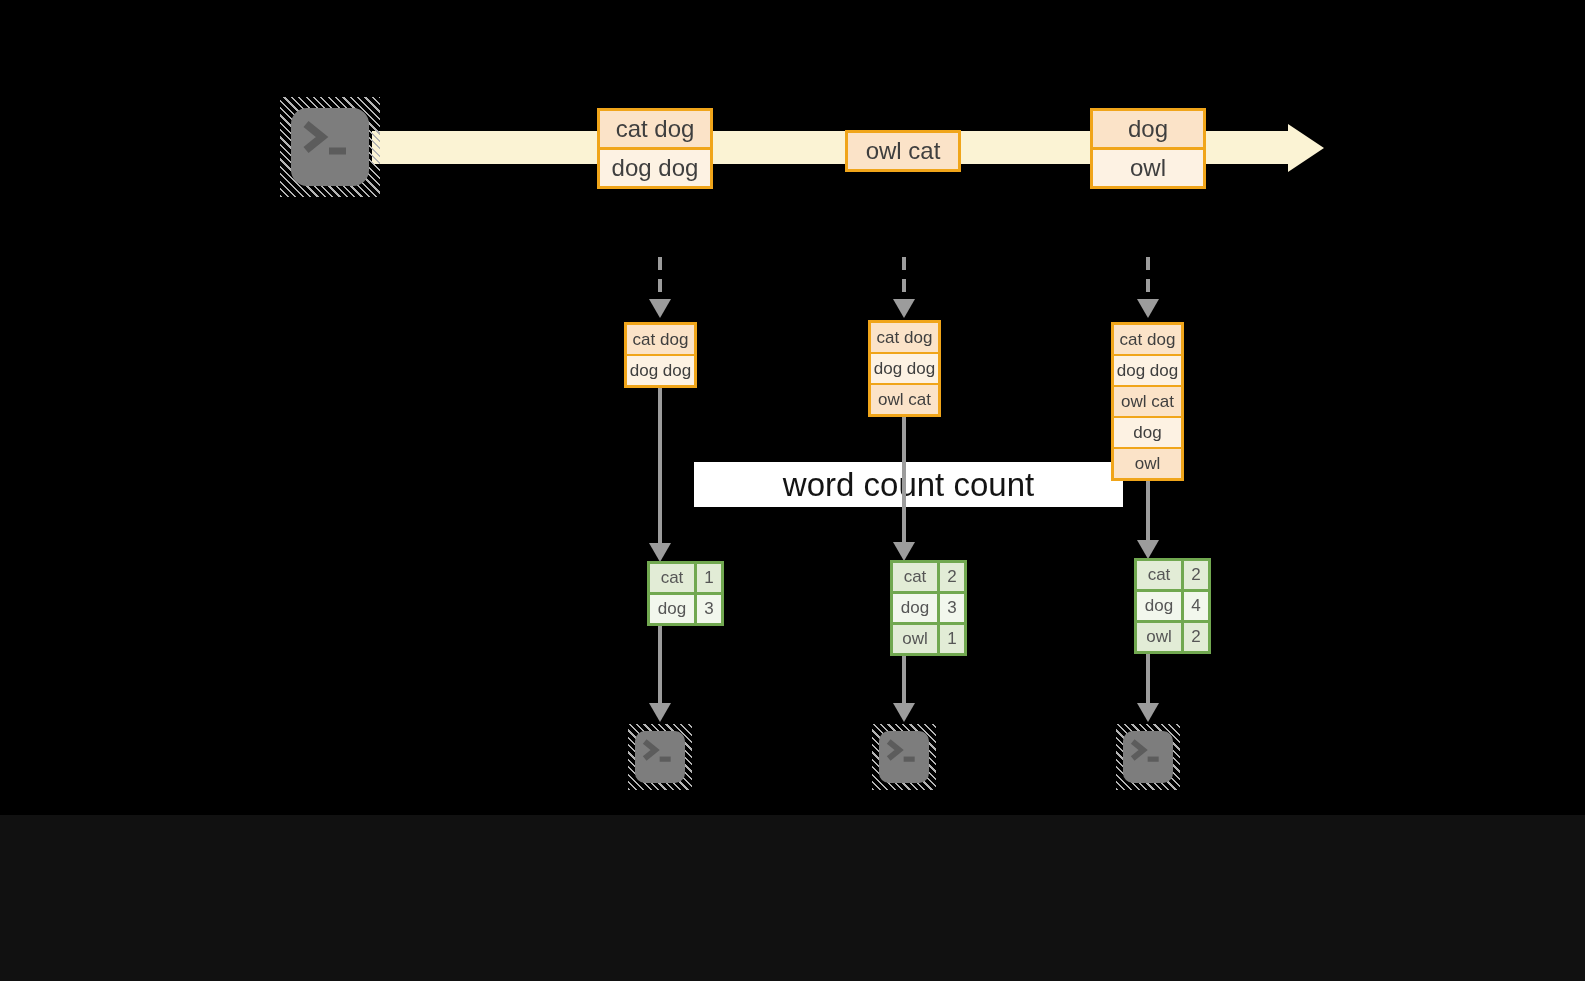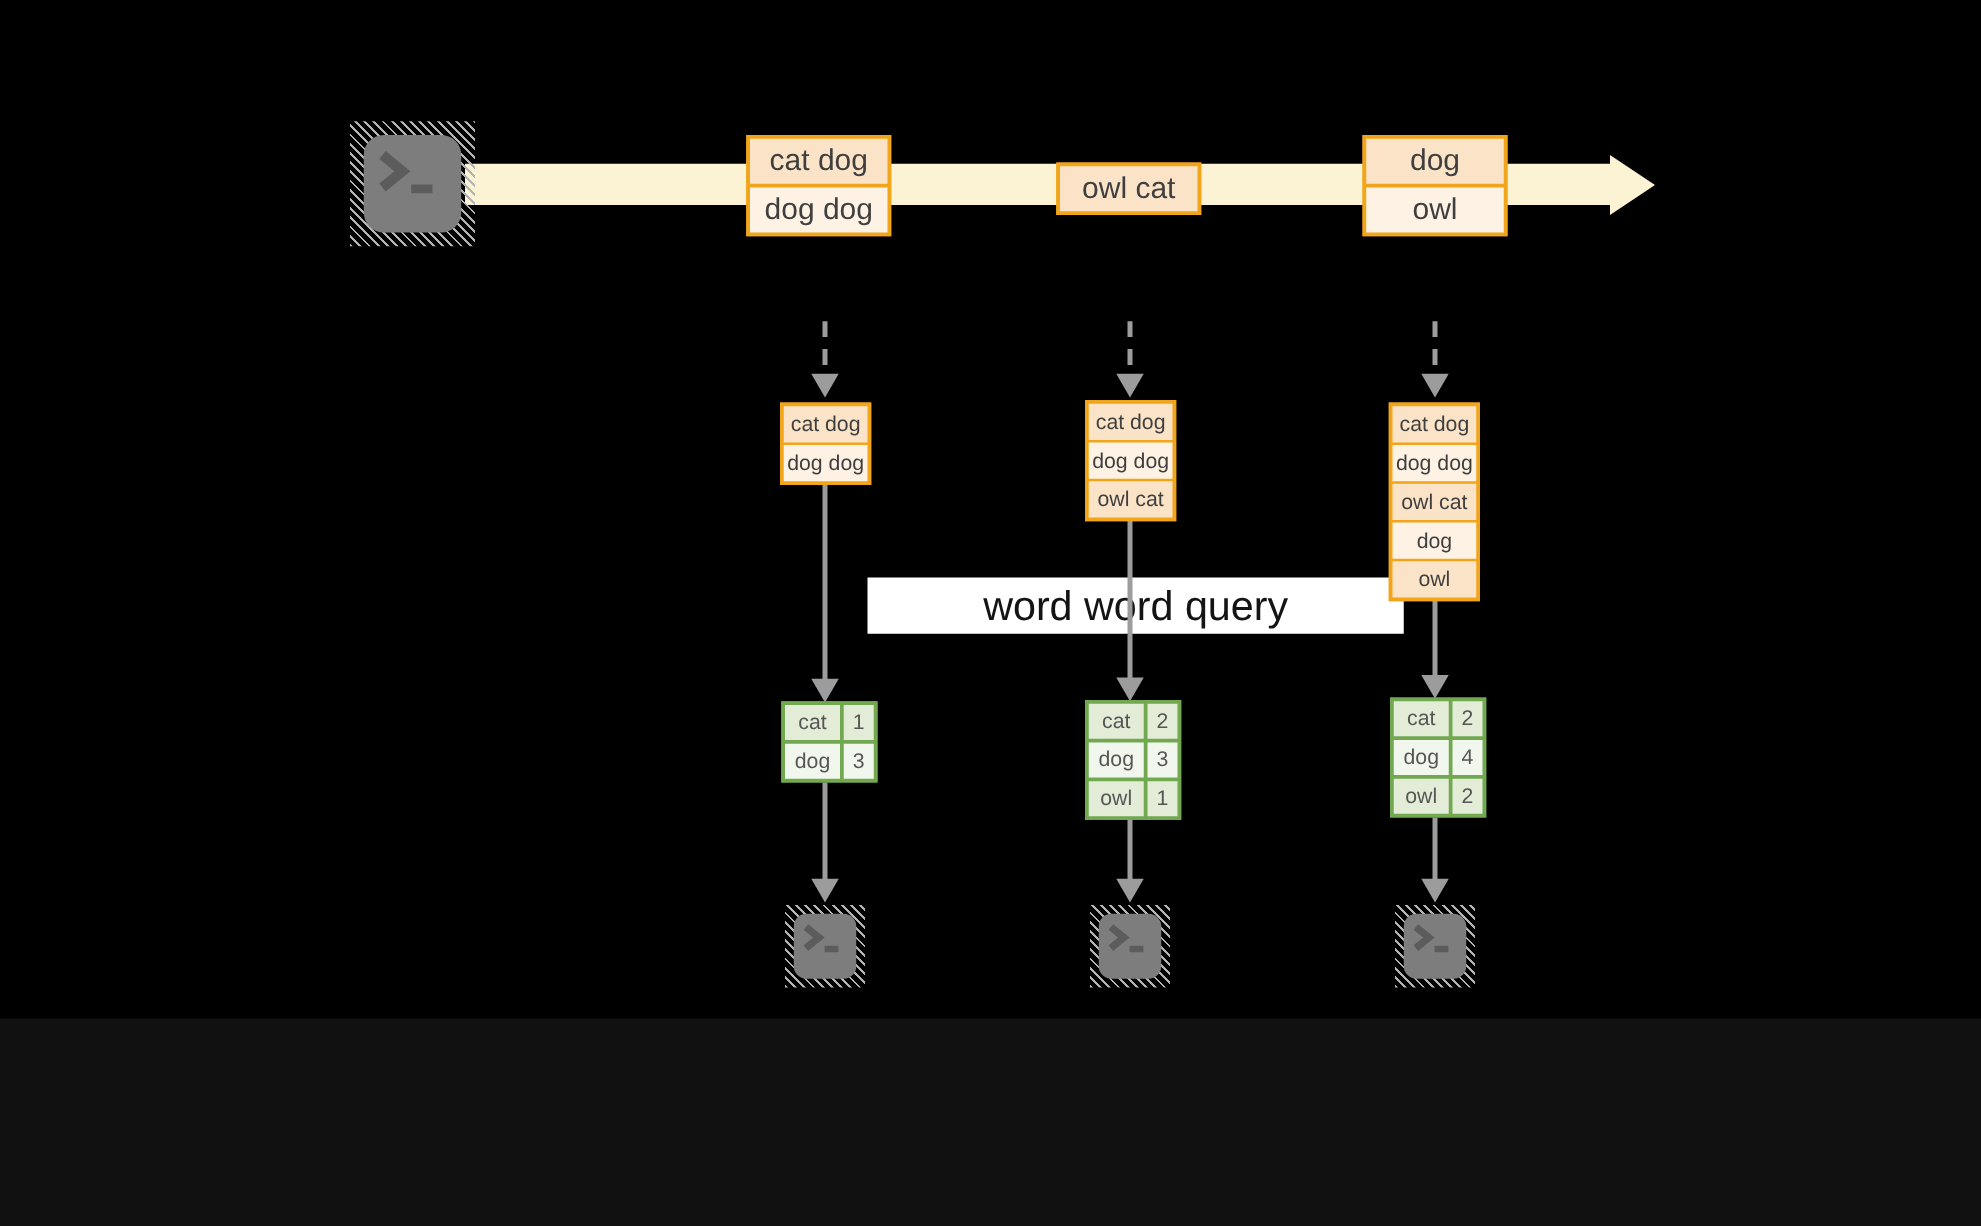--- a/index.html
+++ b/index.html
@@ -55,21 +55,21 @@
     background:repeating-linear-gradient(to bottom,var(--arrow-gray) 0px,var(--arrow-gray) 13px,transparent 13px,transparent 22px);}
   .ahead{position:absolute;width:0;height:0;z-index:2;
     border-left:11px solid transparent;border-right:11px solid transparent;
     border-top:19px solid var(--arrow-gray);}
   
   .qlabel{position:absolute;left:694px;top:462px;width:429px;height:45px;
     background:var(--label-bg);z-index:1;color:var(--label-text);
     font-size:33px;line-height:45px;text-align:center;letter-spacing:0px;}
   
   .gtable{position:absolute;border:3px solid var(--green-border);background:var(--green-border);
-    display:grid;grid-template-columns:44px 24px;gap:3px;z-index:3;}
+    display:grid;grid-template-columns:44px 24px;gap:3px;z-index:3;margin-left:22px;}
   .gtable .cell{height:28px;line-height:28px;text-align:center;font-size:17px;color:var(--table-text);}
   .gtable .cell:nth-child(4n+1),.gtable .cell:nth-child(4n+2){background:var(--green-dark);}
   .gtable .cell:nth-child(4n+3),.gtable .cell:nth-child(4n+4){background:var(--green-light);}
 </style>
 </head>
 <body>
 
 <div class="canvas">
 
   <div class="term" style="left:280px;top:97px;width:100px;height:100px;">
@@ -113,21 +113,21 @@
     <div class="row">owl cat</div>
   </div>
   <div class="obox buf" style="left:1111px;top:322px;">
     <div class="row">cat dog</div>
     <div class="row">dog dog</div>
     <div class="row">owl cat</div>
     <div class="row">dog</div>
     <div class="row">owl</div>
   </div>
 
-  <div class="qlabel">word word query</div>
+  <div class="qlabel">word count count</div>
 
   <div class="vline" style="left:658px;top:386px;height:158px;"></div>
   <div class="ahead" style="left:649px;top:543px;"></div>
   <div class="vline" style="left:902px;top:415px;height:128px;"></div>
   <div class="ahead" style="left:893px;top:542px;"></div>
   <div class="vline" style="left:1146px;top:479px;height:64px;"></div>
   <div class="ahead" style="left:1137px;top:540px;"></div>
 
   <div class="gtable" style="left:625px;top:561px;">
     <span class="cell">cat</span>

